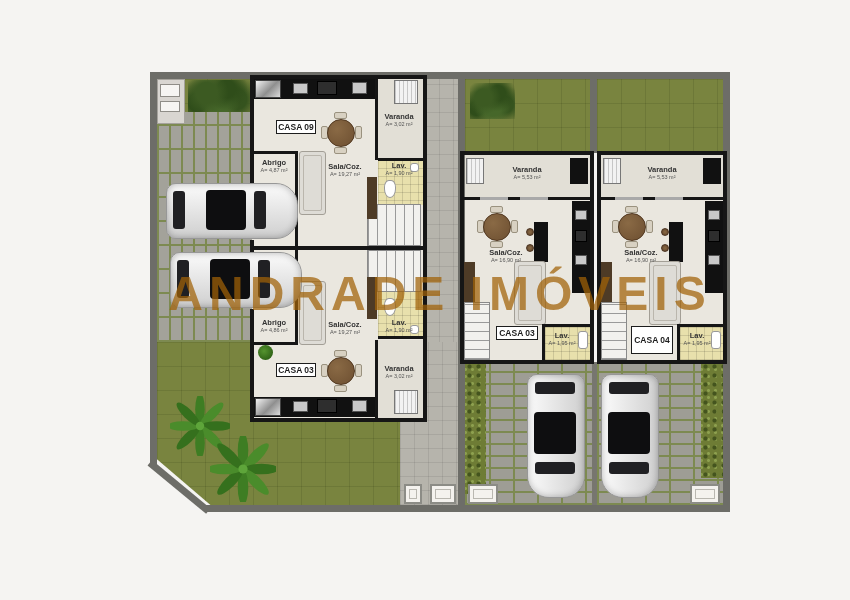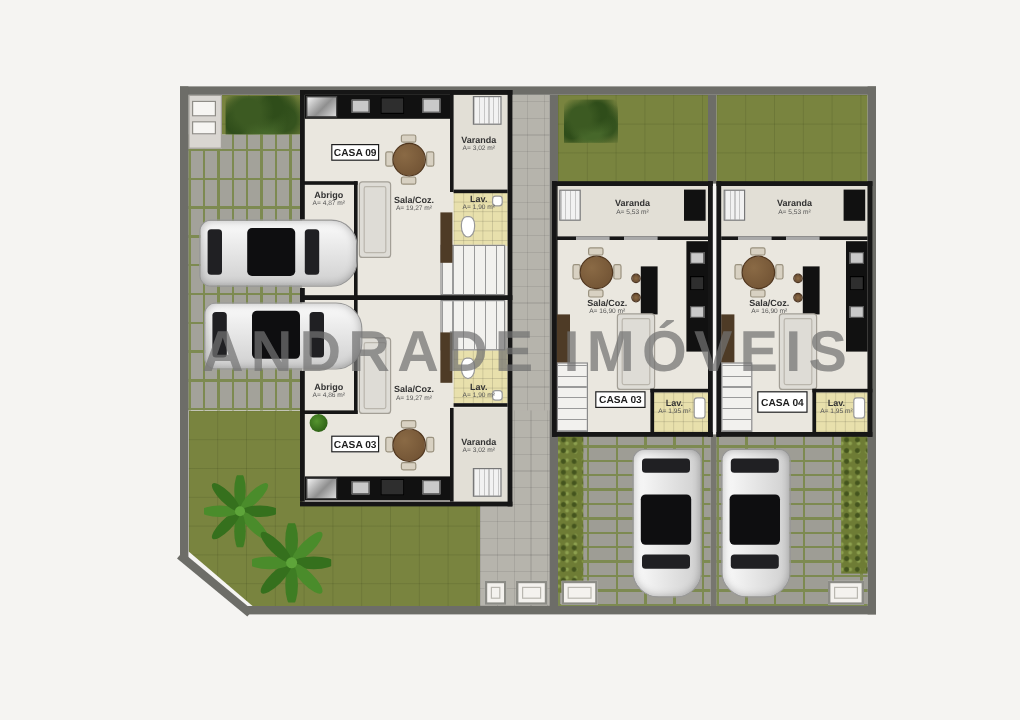--- a/index.html
+++ b/index.html
@@ -62,21 +62,21 @@
   .pad{background:#d9d6d1;border:1px solid #a5a29c;box-sizing:border-box;}
   .padbox{background:#f6f5f2;border:1px solid #8f8d87;box-sizing:border-box;}
   
   .room-label{display:flex;flex-direction:column;align-items:center;justify-content:center;
       text-align:center;color:#333;line-height:1.15;z-index:30;}
   .rn{font-size:7.5px;font-weight:700;white-space:nowrap;}
   .ra{font-size:5.5px;color:#555;white-space:nowrap;}
   .casa-box{background:#fff;border:1.5px solid #1d1d1d;display:flex;align-items:center;justify-content:center;
       font-size:8.5px;font-weight:700;color:#1d1d1d;z-index:30;box-sizing:border-box;white-space:nowrap;}
   .watermark{display:flex;align-items:center;justify-content:center;font-size:48px;font-weight:700;
-      letter-spacing:6px;color:#737373;opacity:.72;z-index:60;white-space:nowrap;pointer-events:none;}
+      letter-spacing:6px;color:#a16207;opacity:.72;z-index:60;white-space:nowrap;pointer-events:none;}
   
   .car{z-index:40;}
   .car .p{position:absolute;}
   .c-body{inset:0;background:linear-gradient(180deg,#fbfbfb,#cfcfcf);border:1px solid #979797;
       box-shadow:inset 0 0 7px rgba(0,0,0,.28);box-sizing:border-box;}
   .car-h .c-body{border-radius:10px 22px 22px 10px;}
   .car-v .c-body{border-radius:10px 10px 22px 22px;background:linear-gradient(90deg,#fbfbfb,#cfcfcf);}
   .c-glass{background:#202023;border-radius:3px;}
   .c-roof{background:#0e0e10;border-radius:4px;}
   .car-h .c-rear{left:7px;top:8px;width:12px;height:38px;}
@@ -284,21 +284,21 @@
 </div>
 <div class="abs room-label" style="left:478px;top:246px;width:56px;height:20px;">
   <span class="rn">Sala/Coz.</span>
   <span class="ra">A= 16,90 m²</span>
 </div>
 <div class="abs room-label" style="left:545px;top:330px;width:34px;height:18px;">
   <span class="rn">Lav.</span>
   <span class="ra">A= 1,95 m²</span>
 </div>
 
-<div class="abs casa-box" style="left:631px;top:326px;width:42px;height:18px;">CASA 04</div>
+<div class="abs casa-box" style="left:631px;top:326px;width:42px;height:28px;">CASA 04</div>
 <div class="abs room-label" style="left:630px;top:163px;width:64px;height:20px;">
   <span class="rn">Varanda</span>
   <span class="ra">A= 5,53 m²</span>
 </div>
 <div class="abs room-label" style="left:613px;top:246px;width:56px;height:20px;">
   <span class="rn">Sala/Coz.</span>
   <span class="ra">A= 16,90 m²</span>
 </div>
 <div class="abs room-label" style="left:680px;top:330px;width:34px;height:18px;">
   <span class="rn">Lav.</span>

